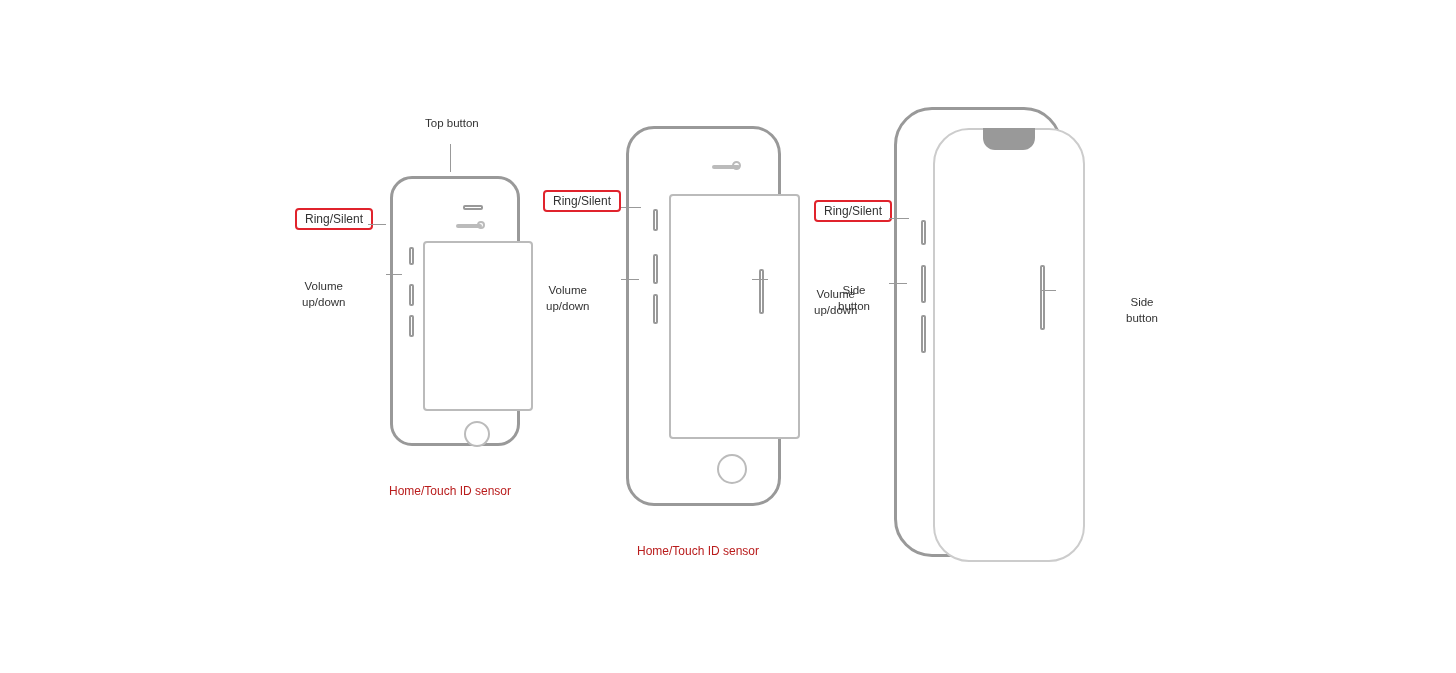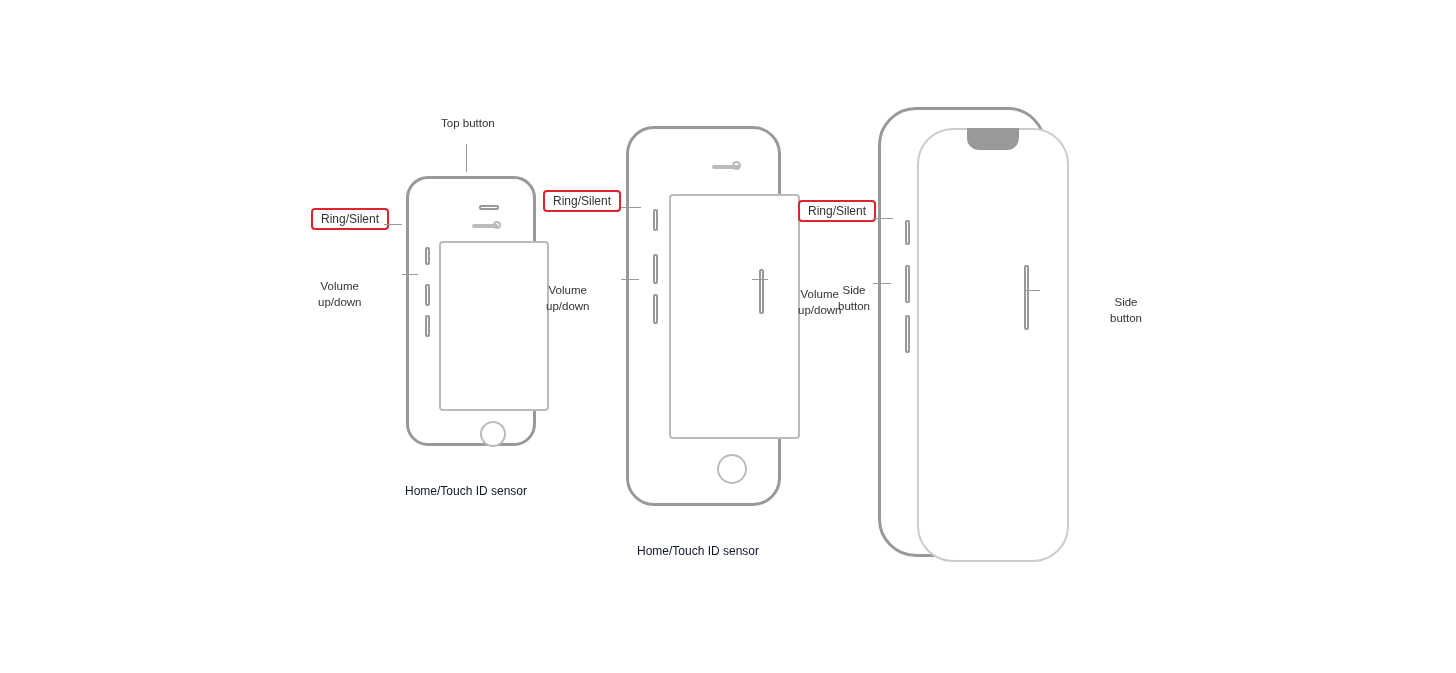--- a/index.html
+++ b/index.html
@@ -10,21 +10,21 @@
       height: 673px;
       overflow: hidden;
       display: flex;
       align-items: center;
       justify-content: center;
     }
     .diagram-container {
       display: flex;
       align-items: center;
       justify-content: center;
-      gap: 52px;
+      gap: 68px;
       padding: 20px 44px;
       width: 100%;
     }
     .phone-wrapper {
       position: relative;
       display: flex;
       flex-direction: column;
       align-items: center;
     }
 
@@ -331,21 +331,21 @@
       font-size: 12px;
       color: #333;
       background: #fff;
       white-space: nowrap;
     }
 
     
     .bottom-label {
       margin-top: 8px;
       font-size: 12px;
-      color: #0f172a;
+      color: #b91c1c;
       text-align: center;
     }
   </style>
 </head>
 <body>
 
 <div class="diagram-container">
 
   <div class="phone-wrapper" style="margin-top:-30px;">
     <div class="phone-se">

